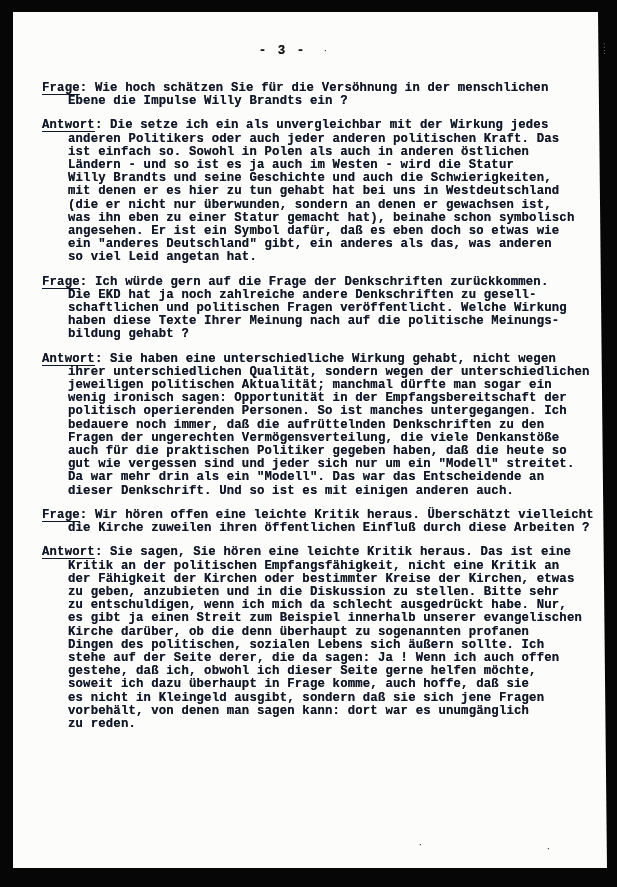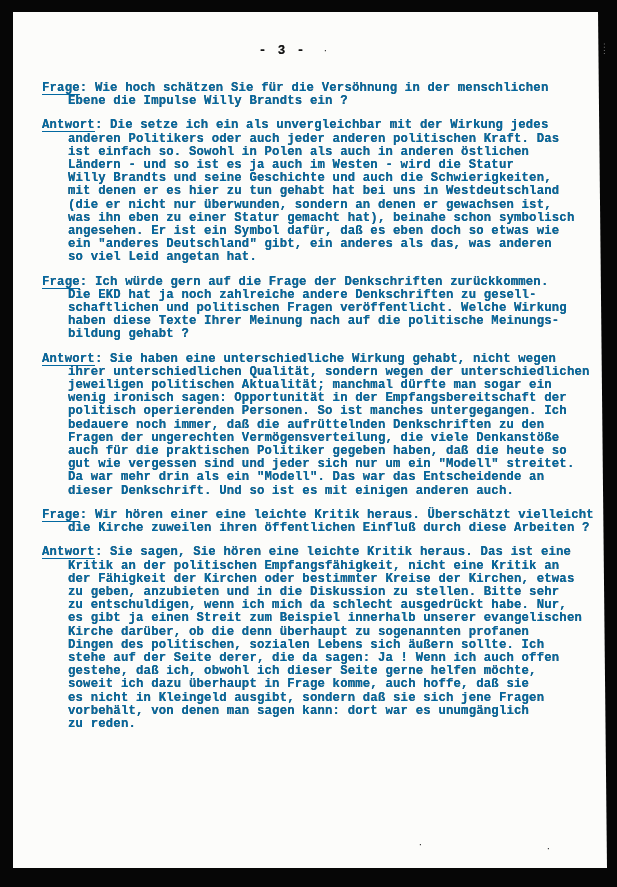--- a/index.html
+++ b/index.html
@@ -36,21 +36,21 @@
     padding: 0 8px 0 29px;
   }
   .qa {
     margin: 0 0 11px 0;
     padding-left: 26px;
     text-indent: -26px;
     font-size: 12.3px;
     line-height: 13.2px;
     letter-spacing: 0.18px;
     font-weight: bold;
-    color: #0369a1;
+    color: #0f172a;
     text-shadow: 0 0 0.55px rgba(20,20,20,0.75);
   }
   .qa .label {
     text-decoration: underline;
     text-underline-offset: 2.5px;
     text-decoration-thickness: 1px;
   }
   .qa .body { white-space: pre-wrap; }
   
   .artifact {
@@ -113,21 +113,21 @@
 jeweiligen politischen Aktualität; manchmal dürfte man sogar ein
 wenig ironisch sagen: Opportunität in der Empfangsbereitschaft der
 politisch operierenden Personen. So ist manches untergegangen. Ich
 bedauere noch immer, daß die aufrüttelnden Denkschriften zu den
 Fragen der ungerechten Vermögensverteilung, die viele Denkanstöße
 auch für die praktischen Politiker gegeben haben, daß die heute so
 gut wie vergessen sind und jeder sich nur um ein "Modell" streitet.
 Da war mehr drin als ein "Modell". Das war das Entscheidende an
 dieser Denkschrift. Und so ist es mit einigen anderen auch.</span></p>
 
-      <p class="qa"><span class="label">Frage</span><span class="sep">: </span><span class="body">Wir hören einer eine leichte Kritik heraus. Überschätzt vielleicht
+      <p class="qa"><span class="label">Frage</span><span class="sep">: </span><span class="body">Wir hören offen eine leichte Kritik heraus. Überschätzt vielleicht
 die Kirche zuweilen ihren öffentlichen Einfluß durch diese Arbeiten ?</span></p>
 
       <p class="qa"><span class="label">Antwort</span><span class="sep">: </span><span class="body">Sie sagen, Sie hören eine leichte Kritik heraus. Das ist eine
 Kritik an der politischen Empfangsfähigkeit, nicht eine Kritik an
 der Fähigkeit der Kirchen oder bestimmter Kreise der Kirchen, etwas
 zu geben, anzubieten und in die Diskussion zu stellen. Bitte sehr
 zu entschuldigen, wenn ich mich da schlecht ausgedrückt habe. Nur,
 es gibt ja einen Streit zum Beispiel innerhalb unserer evangelischen
 Kirche darüber, ob die denn überhaupt zu sogenannten profanen
 Dingen des politischen, sozialen Lebens sich äußern sollte. Ich

